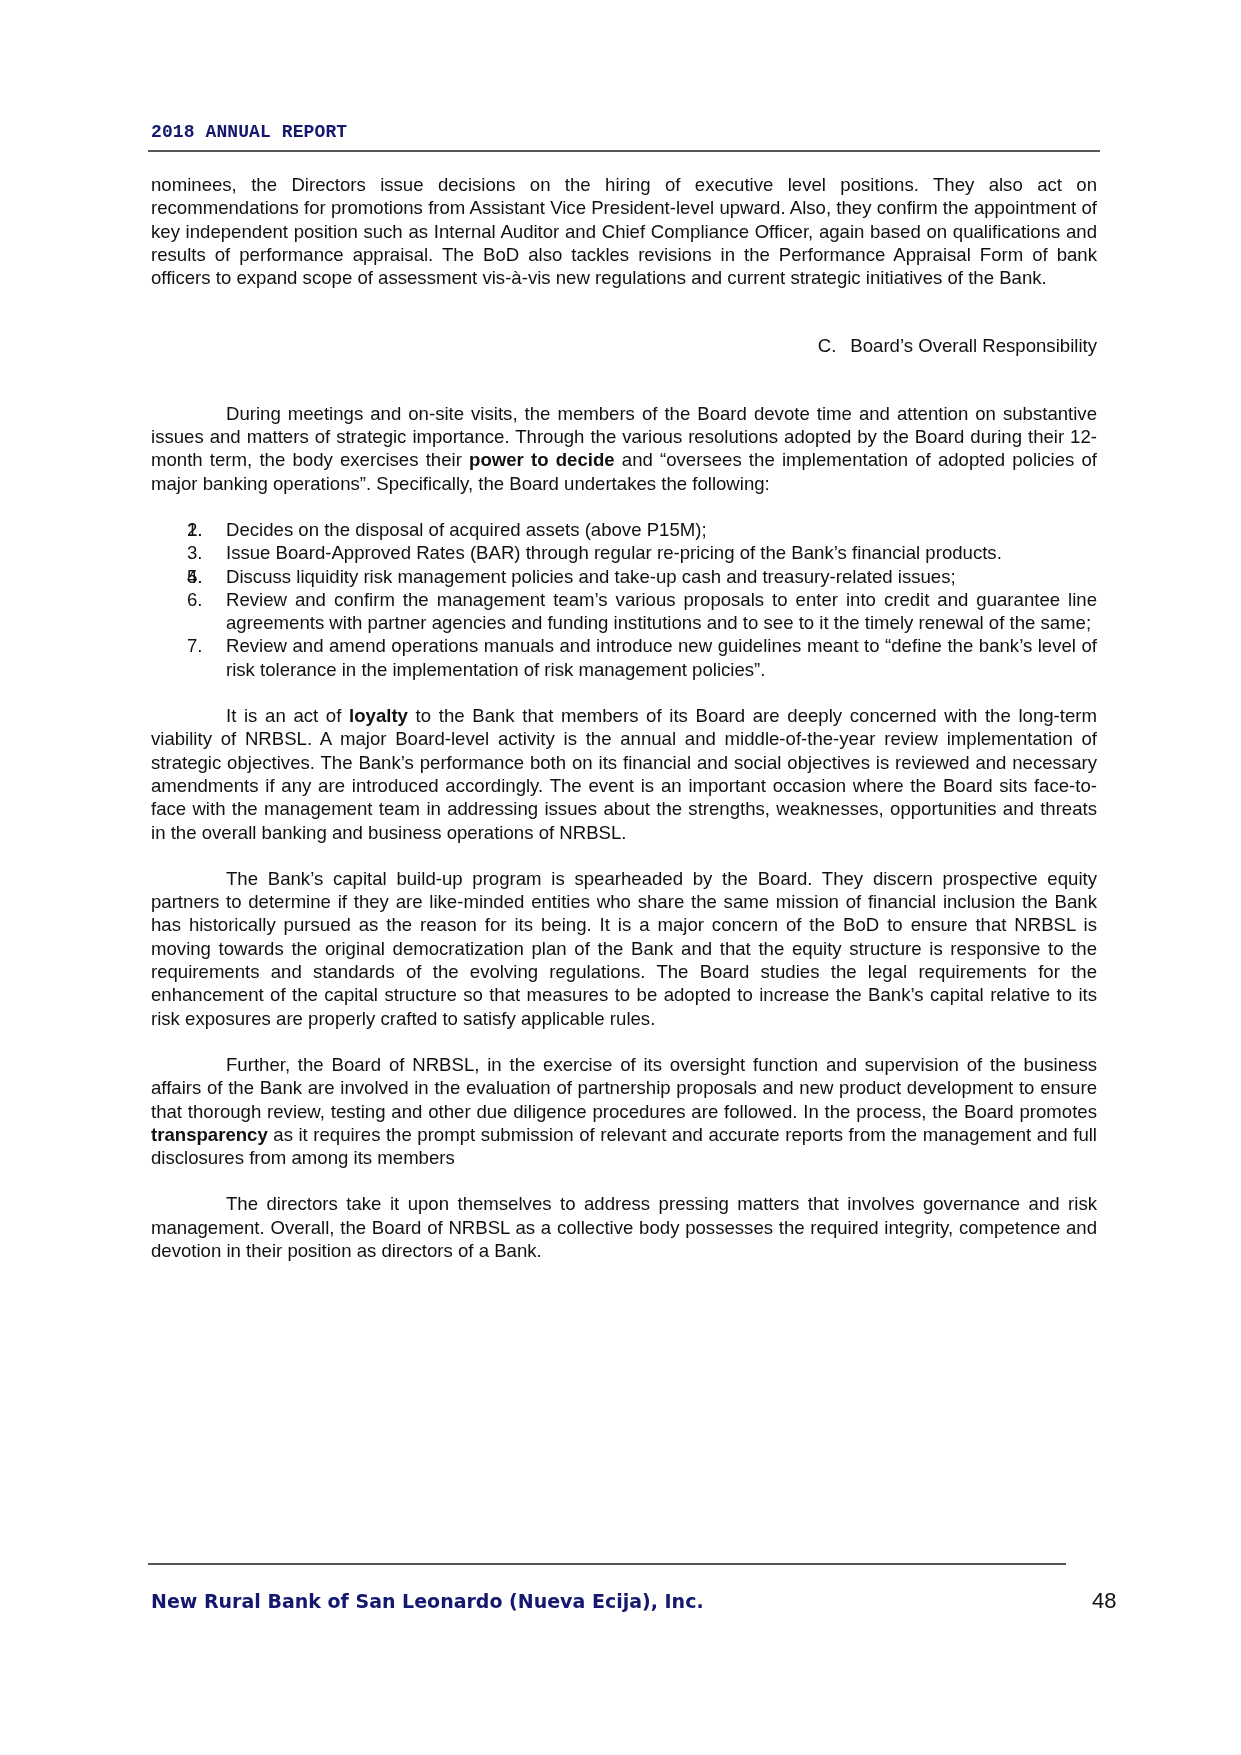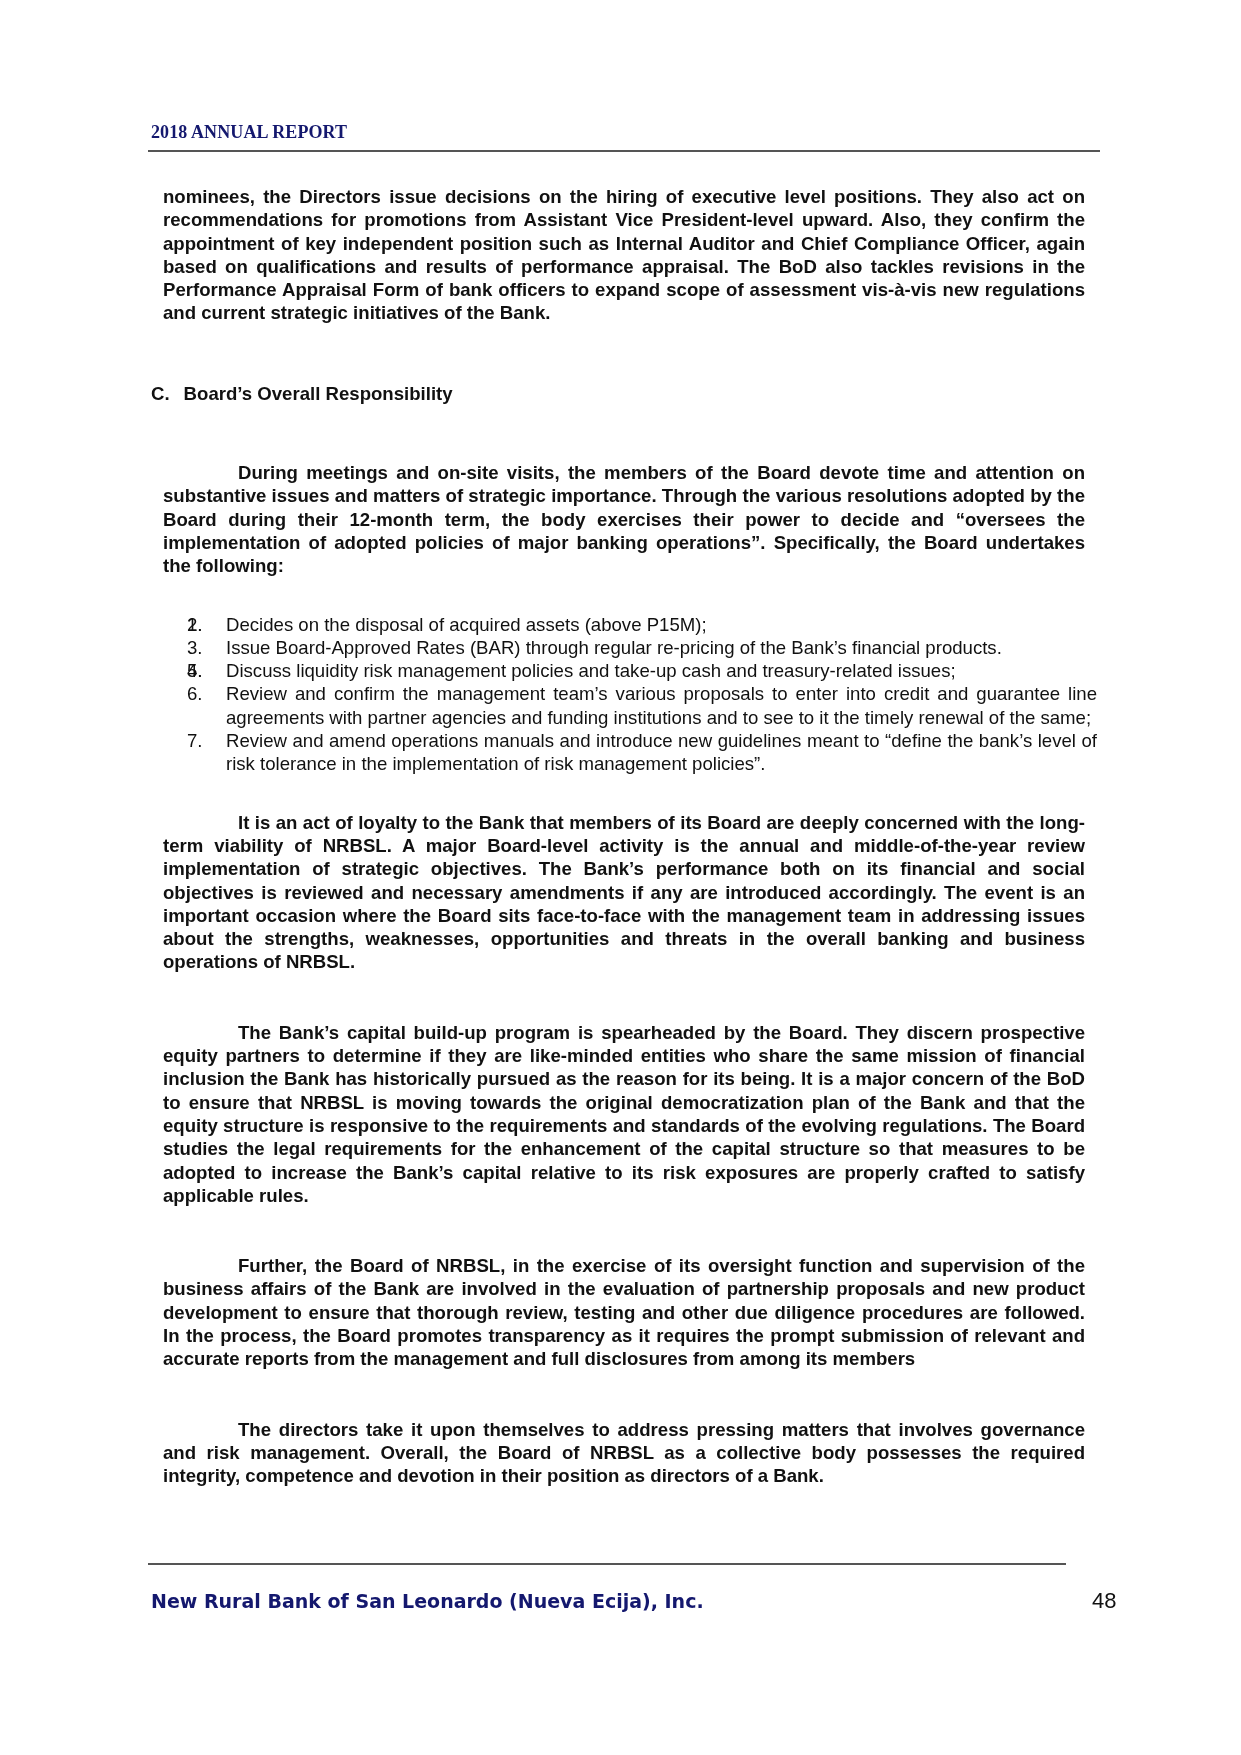--- a/index.html
+++ b/index.html
@@ -3,34 +3,34 @@
   <meta charset="utf-8">
   <style>
     html, body { margin: 0; padding: 0; background: #ffffff; }
     body { width: 1241px; height: 1755px; position: relative; overflow: hidden; }
     .page {
       position: absolute; left: 0; top: 0; width: 1241px; height: 1755px;
       font-family: "Liberation Sans", sans-serif; color: #111111;
     }
     .header-title {
       position: absolute; left: 151px; top: 122px;
-      font-family: Liberation Serif, serif; font-weight: bold; font-size: 18px;
+      font-family: Liberation Mono, monospace; font-weight: bold; font-size: 18px;
       color: #14186e; letter-spacing: 0.1px;
     }
     .header-rule {
       position: absolute; left: 148px; top: 150px; width: 952px; height: 2px; background: #555555;
     }
     .content {
       position: absolute; left: 151px; top: 173px; width: 946px;
       font-size: 18.6px; line-height: 23.3px;
     }
-    .content p { margin: 12px; text-align: justify; font-weight: bold; }
+    .content p { margin: 0; text-align: justify; }
     .indent { text-indent: 75px; }
     .section-heading {
-      text-align: left; font-weight: bold; font-size: 18.6px; margin: 0;
+      text-align: right; font-weight: normal; font-size: 18.6px; margin: 0;
     }
     .section-heading .letter { margin-right: 14px; }
     ol.tasks { margin: 0; padding: 0; list-style: none; }
     ol.tasks li { position: relative; padding-left: 75px; text-align: justify; }
     ol.tasks li .num { position: absolute; left: 36px; top: 0; }
     .gap-a { height: 45px; }
     .gap-b { height: 44px; }
     .gap-c { height: 23px; }
     .footer-rule {
       position: absolute; left: 148px; top: 1563px; width: 918px; height: 2px; background: #555555;

